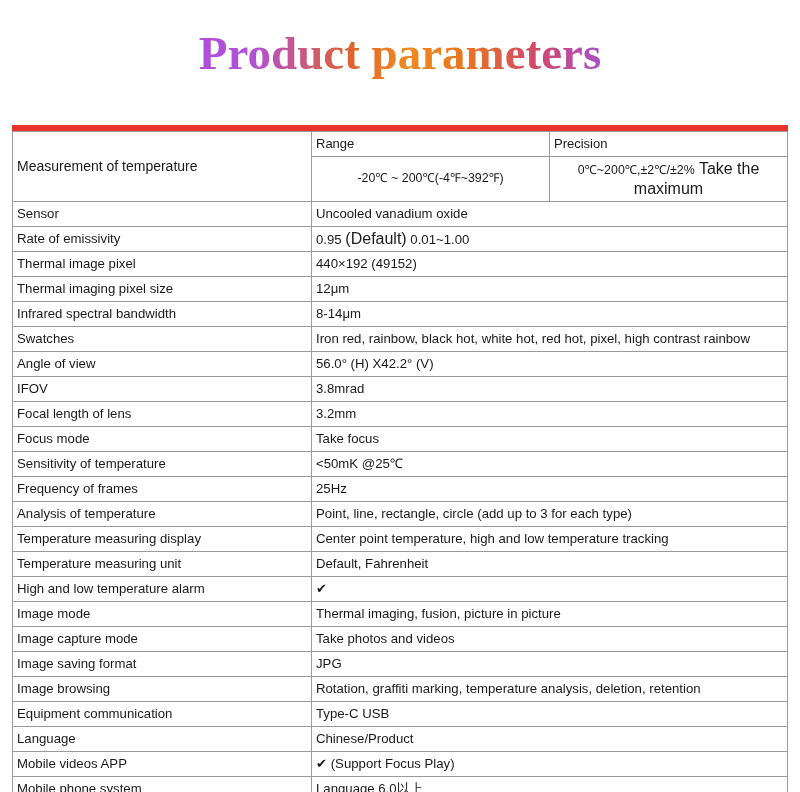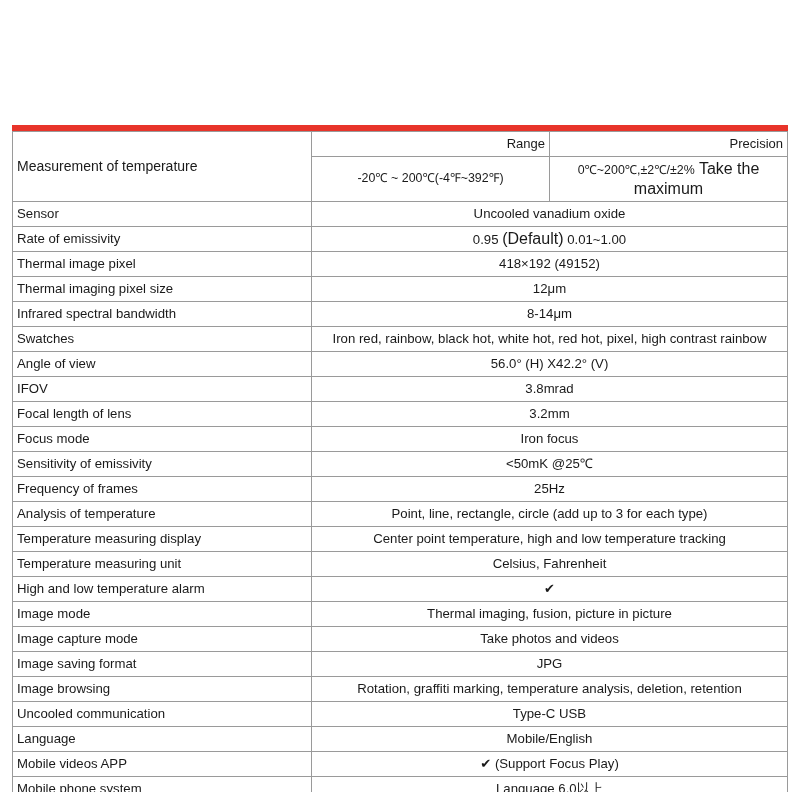--- a/index.html
+++ b/index.html
@@ -61,24 +61,24 @@
     vertical-align: middle;
     line-height: 1.25;
   }
   td.label {
     width: 290px;
     padding-left: 10px;
     text-align: left;
     white-space: nowrap;
   }
   td.value {
-    text-align: center;
+    text-align: left;
   }
   td.sub-head {
-    text-align: right;
+    text-align: left;
     font-size: 13px;
   }
   td.sub-val {
     text-align: center;
     font-size: 12.4px;
   }
   .label-big {
     font-size: 14px;
     margin-top: 16px;
   }
@@ -87,20 +87,23 @@
   }
   .check {
     font-size: 13px;
   }
 </style>
 </head>
 <body>
 
 <div class="page">
 
+  <div class="title-wrap">
+    <span class="title">Product parameters</span>
+  </div>
 
   <div class="table-area">
     <div class="top-bar"></div>
     <table class="spec">
       <tbody>
         <tr>
           <td class="label label-big" rowspan="2">Measurement of temperature</td>
           <td class="sub-head">Range</td>
           <td class="sub-head">Precision</td>
         </tr>
@@ -112,21 +115,21 @@
         <tr>
           <td class="label">Sensor</td>
           <td class="value" colspan="2">Uncooled vanadium oxide</td>
         </tr>
         <tr>
           <td class="label">Rate of emissivity</td>
           <td class="value" colspan="2"><span>0.95 </span><span class="small-note">(Default)</span><span> 0.01~1.00</span></td>
         </tr>
         <tr>
           <td class="label">Thermal image pixel</td>
-          <td class="value" colspan="2">418×192 (49152)</td>
+          <td class="value" colspan="2">440×192 (49152)</td>
         </tr>
         <tr>
           <td class="label">Thermal imaging pixel size</td>
           <td class="value" colspan="2">12μm</td>
         </tr>
         <tr>
           <td class="label">Infrared spectral bandwidth</td>
           <td class="value" colspan="2">8-14μm</td>
         </tr>
         <tr>
@@ -140,41 +143,41 @@
         <tr>
           <td class="label">IFOV</td>
           <td class="value" colspan="2">3.8mrad</td>
         </tr>
         <tr>
           <td class="label">Focal length of lens</td>
           <td class="value" colspan="2">3.2mm</td>
         </tr>
         <tr>
           <td class="label">Focus mode</td>
-          <td class="value" colspan="2">Iron focus</td>
-        </tr>
-        <tr>
-          <td class="label">Sensitivity of emissivity</td>
+          <td class="value" colspan="2">Take focus</td>
+        </tr>
+        <tr>
+          <td class="label">Sensitivity of temperature</td>
           <td class="value" colspan="2">&lt;50mK  @25℃</td>
         </tr>
         <tr>
           <td class="label">Frequency of frames</td>
           <td class="value" colspan="2">25Hz</td>
         </tr>
         <tr>
           <td class="label">Analysis of temperature</td>
           <td class="value" colspan="2">Point, line, rectangle, circle (add up to 3 for each type)</td>
         </tr>
         <tr>
           <td class="label">Temperature measuring display</td>
           <td class="value" colspan="2">Center point temperature, high and low temperature tracking</td>
         </tr>
         <tr>
           <td class="label">Temperature measuring unit</td>
-          <td class="value" colspan="2">Celsius, Fahrenheit</td>
+          <td class="value" colspan="2">Default, Fahrenheit</td>
         </tr>
         <tr>
           <td class="label">High and low temperature alarm</td>
           <td class="value check" colspan="2">✔</td>
         </tr>
         <tr>
           <td class="label">Image mode</td>
           <td class="value" colspan="2">Thermal imaging, fusion, picture in picture</td>
         </tr>
         <tr>
@@ -183,26 +186,26 @@
         </tr>
         <tr>
           <td class="label">Image saving format</td>
           <td class="value" colspan="2">JPG</td>
         </tr>
         <tr>
           <td class="label">Image browsing</td>
           <td class="value" colspan="2">Rotation, graffiti marking, temperature analysis, deletion, retention</td>
         </tr>
         <tr>
-          <td class="label">Uncooled communication</td>
+          <td class="label">Equipment communication</td>
           <td class="value" colspan="2">Type-C USB</td>
         </tr>
         <tr>
           <td class="label">Language</td>
-          <td class="value" colspan="2">Mobile/English</td>
+          <td class="value" colspan="2">Chinese/Product</td>
         </tr>
         <tr>
           <td class="label">Mobile videos APP</td>
           <td class="value" colspan="2">✔ (Support Focus Play)</td>
         </tr>
         <tr>
           <td class="label">Mobile phone system</td>
           <td class="value" colspan="2">Language 6.0以上</td>
         </tr>
         <tr>

